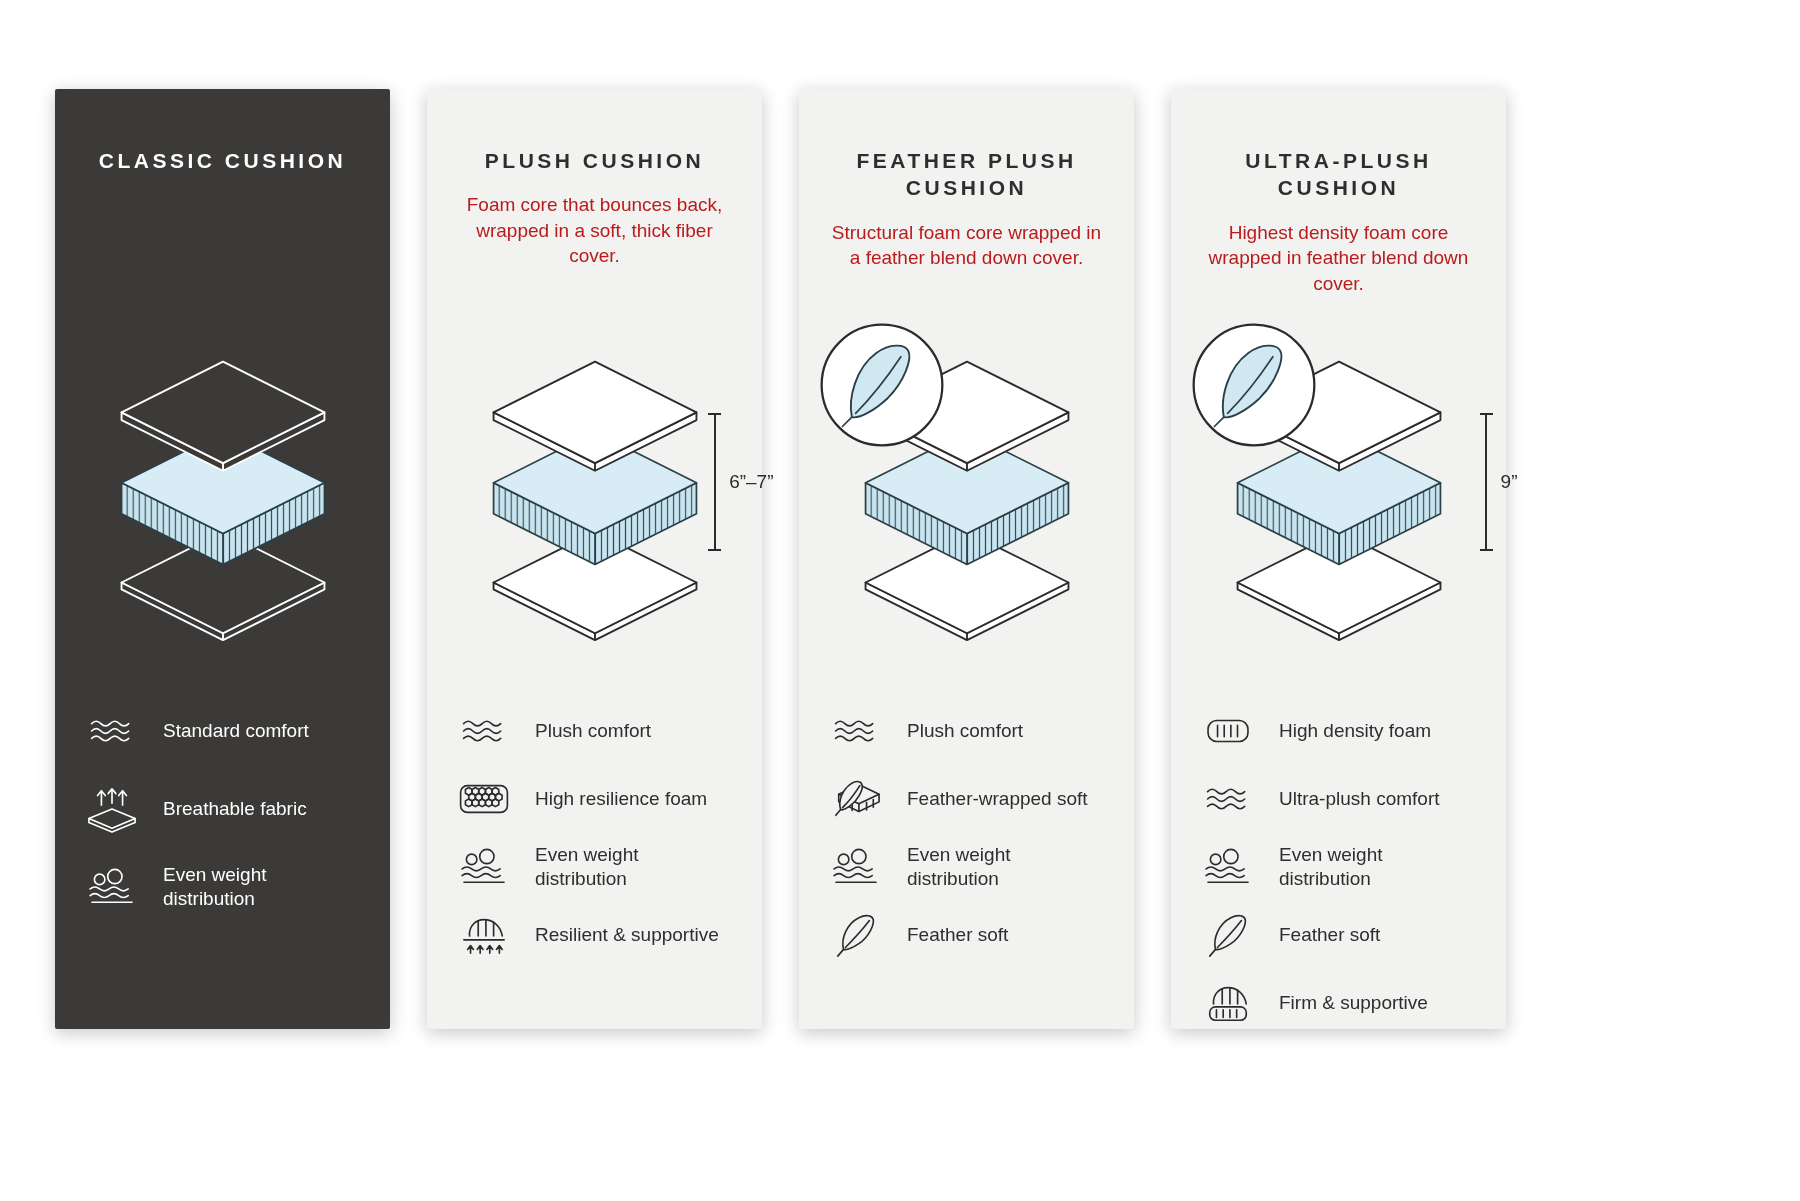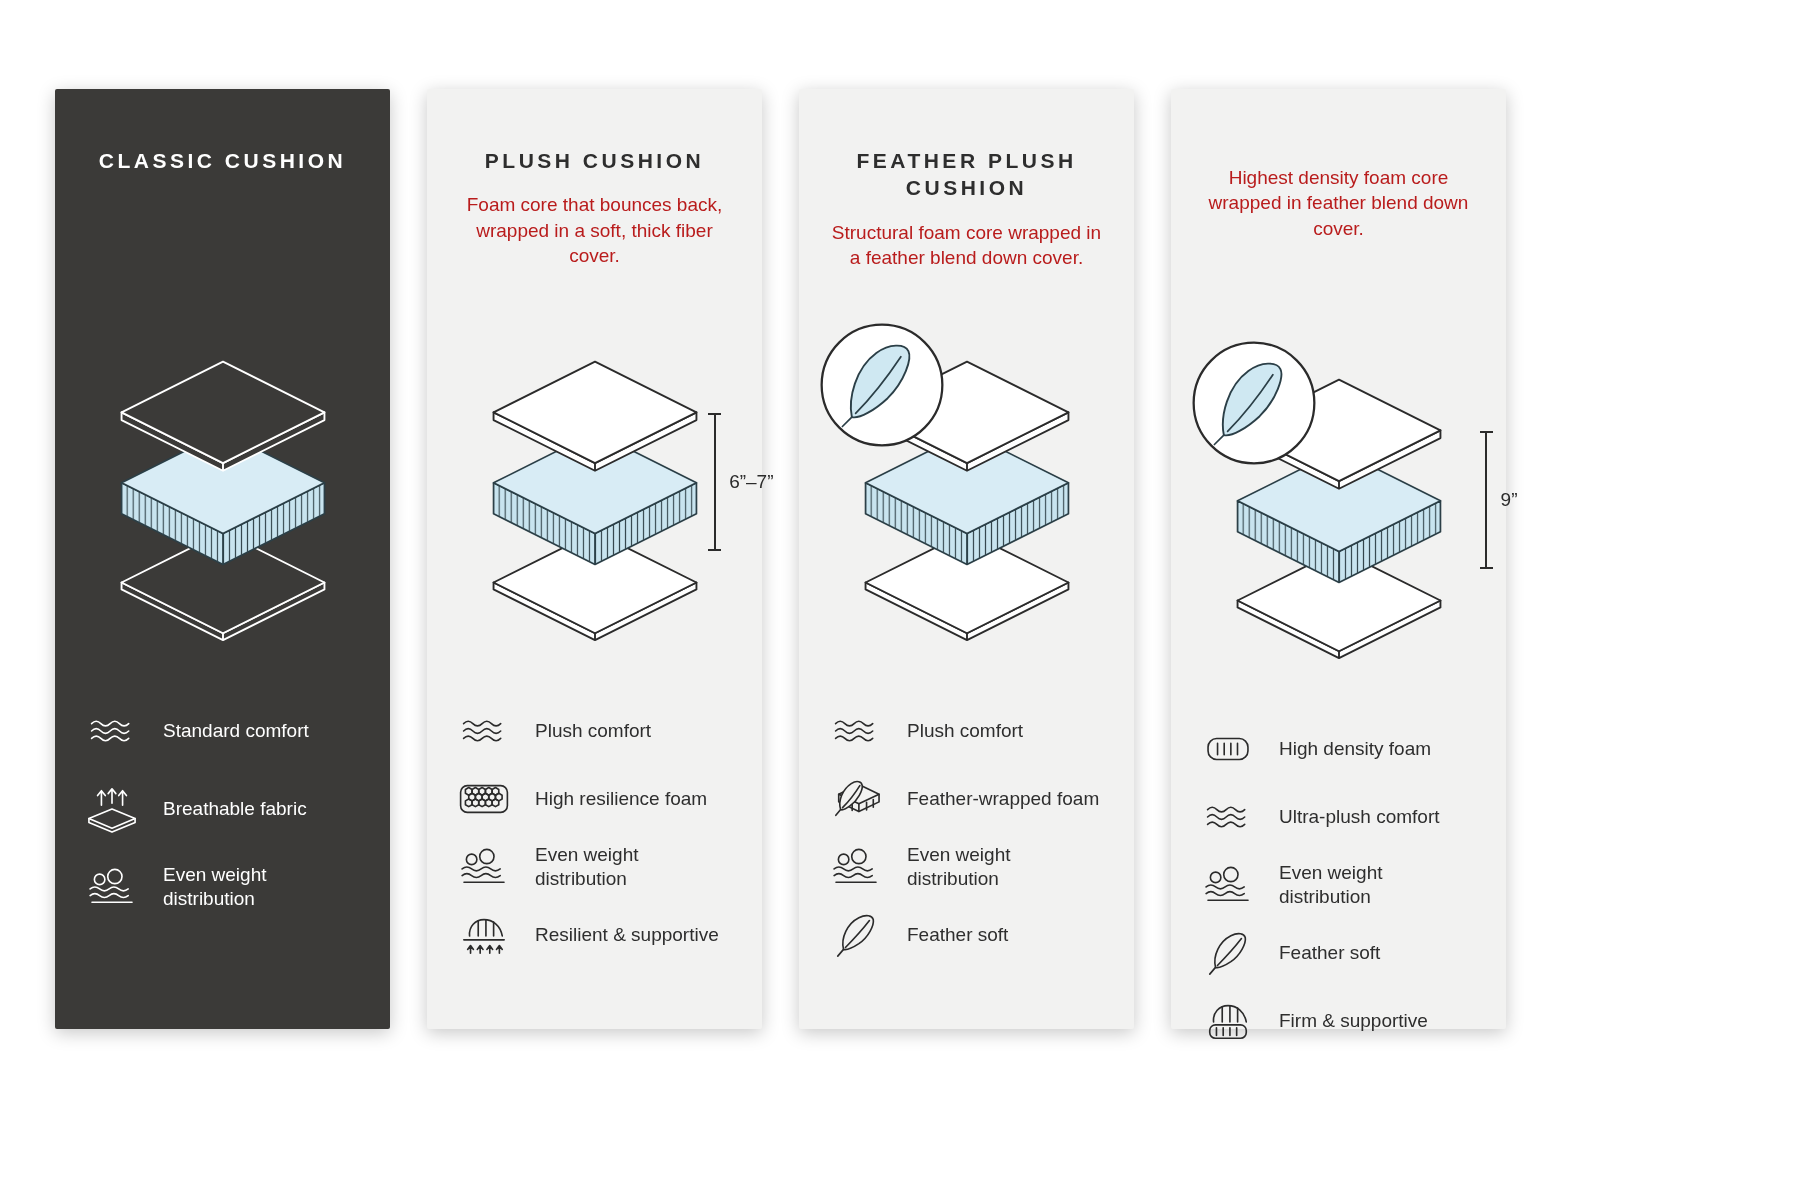--- a/index.html
+++ b/index.html
@@ -263,21 +263,21 @@
           <svg width="54" height="48" viewBox="0 0 56 50">
             <path d="M31 10 L52 20 L31 30 L10 20 Z"></path>
             <path d="M10 20 L10 28 L31 38 L52 28 L52 20"></path>
             <path d="M31 30 V38"></path>
             <path d="M18 26 V34 M24 29 V37 M39 28.5 V36.5 M46 25.5 V33.5"></path>
             <path class="fill-bg" d="M12 36 C9 27 14 15 23 9 C29 5 34 7 34.5 11 C35 16 30 26 22 32 C18 35 14 37 12 36 Z"></path>
             <path d="M14 34 C20 28 27 19 32 11"></path>
             <path d="M12 36 L7 42"></path>
           </svg>
         </span>
-        <span class="flabel">Feather-wrapped foam</span>
+        <span class="flabel">Feather-wrapped soft</span>
       </div>
       <div class="feature">
         <span class="ficon">
           <svg width="54" height="40" viewBox="0 0 56 42">
             <circle cx="15" cy="13" r="5.5"></circle>
             <circle cx="31" cy="10" r="7.5"></circle>
             <path d="M5 23 Q10 19 15 23 T25 23 T35 23 T45 23"></path>
             <path d="M5 30 Q10 26 15 30 T25 30 T35 30 T45 30"></path>
             <path d="M7 37 L49 37"></path>
           </svg>
@@ -292,20 +292,21 @@
             <path d="M15 40 L9 47"></path>
           </svg>
         </span>
         <span class="flabel">Feather soft</span>
       </div>
     </div>
   </div>
 
   <div class="panel light">
     <div class="head">
+      <div class="ptitle">ULTRA-PLUSH CUSHION</div>
       <div class="pdesc">Highest density foam core wrapped in feather blend down cover.</div>
     </div>
     <div class="illus">
       <div class="cushion-box">
         <svg class="cushion" viewBox="0 0 300 342">
           <g>
             <path class="slab-edge-face" d="M32 267 L150 326 L268 267 L268 275 L150 334 L32 275 Z"></path>
             <path class="slab-top" d="M150 208 L268 267 L150 326 L32 267 Z"></path>
             <path class="slab-corner" d="M150 326 L150 334"></path>
           </g>

